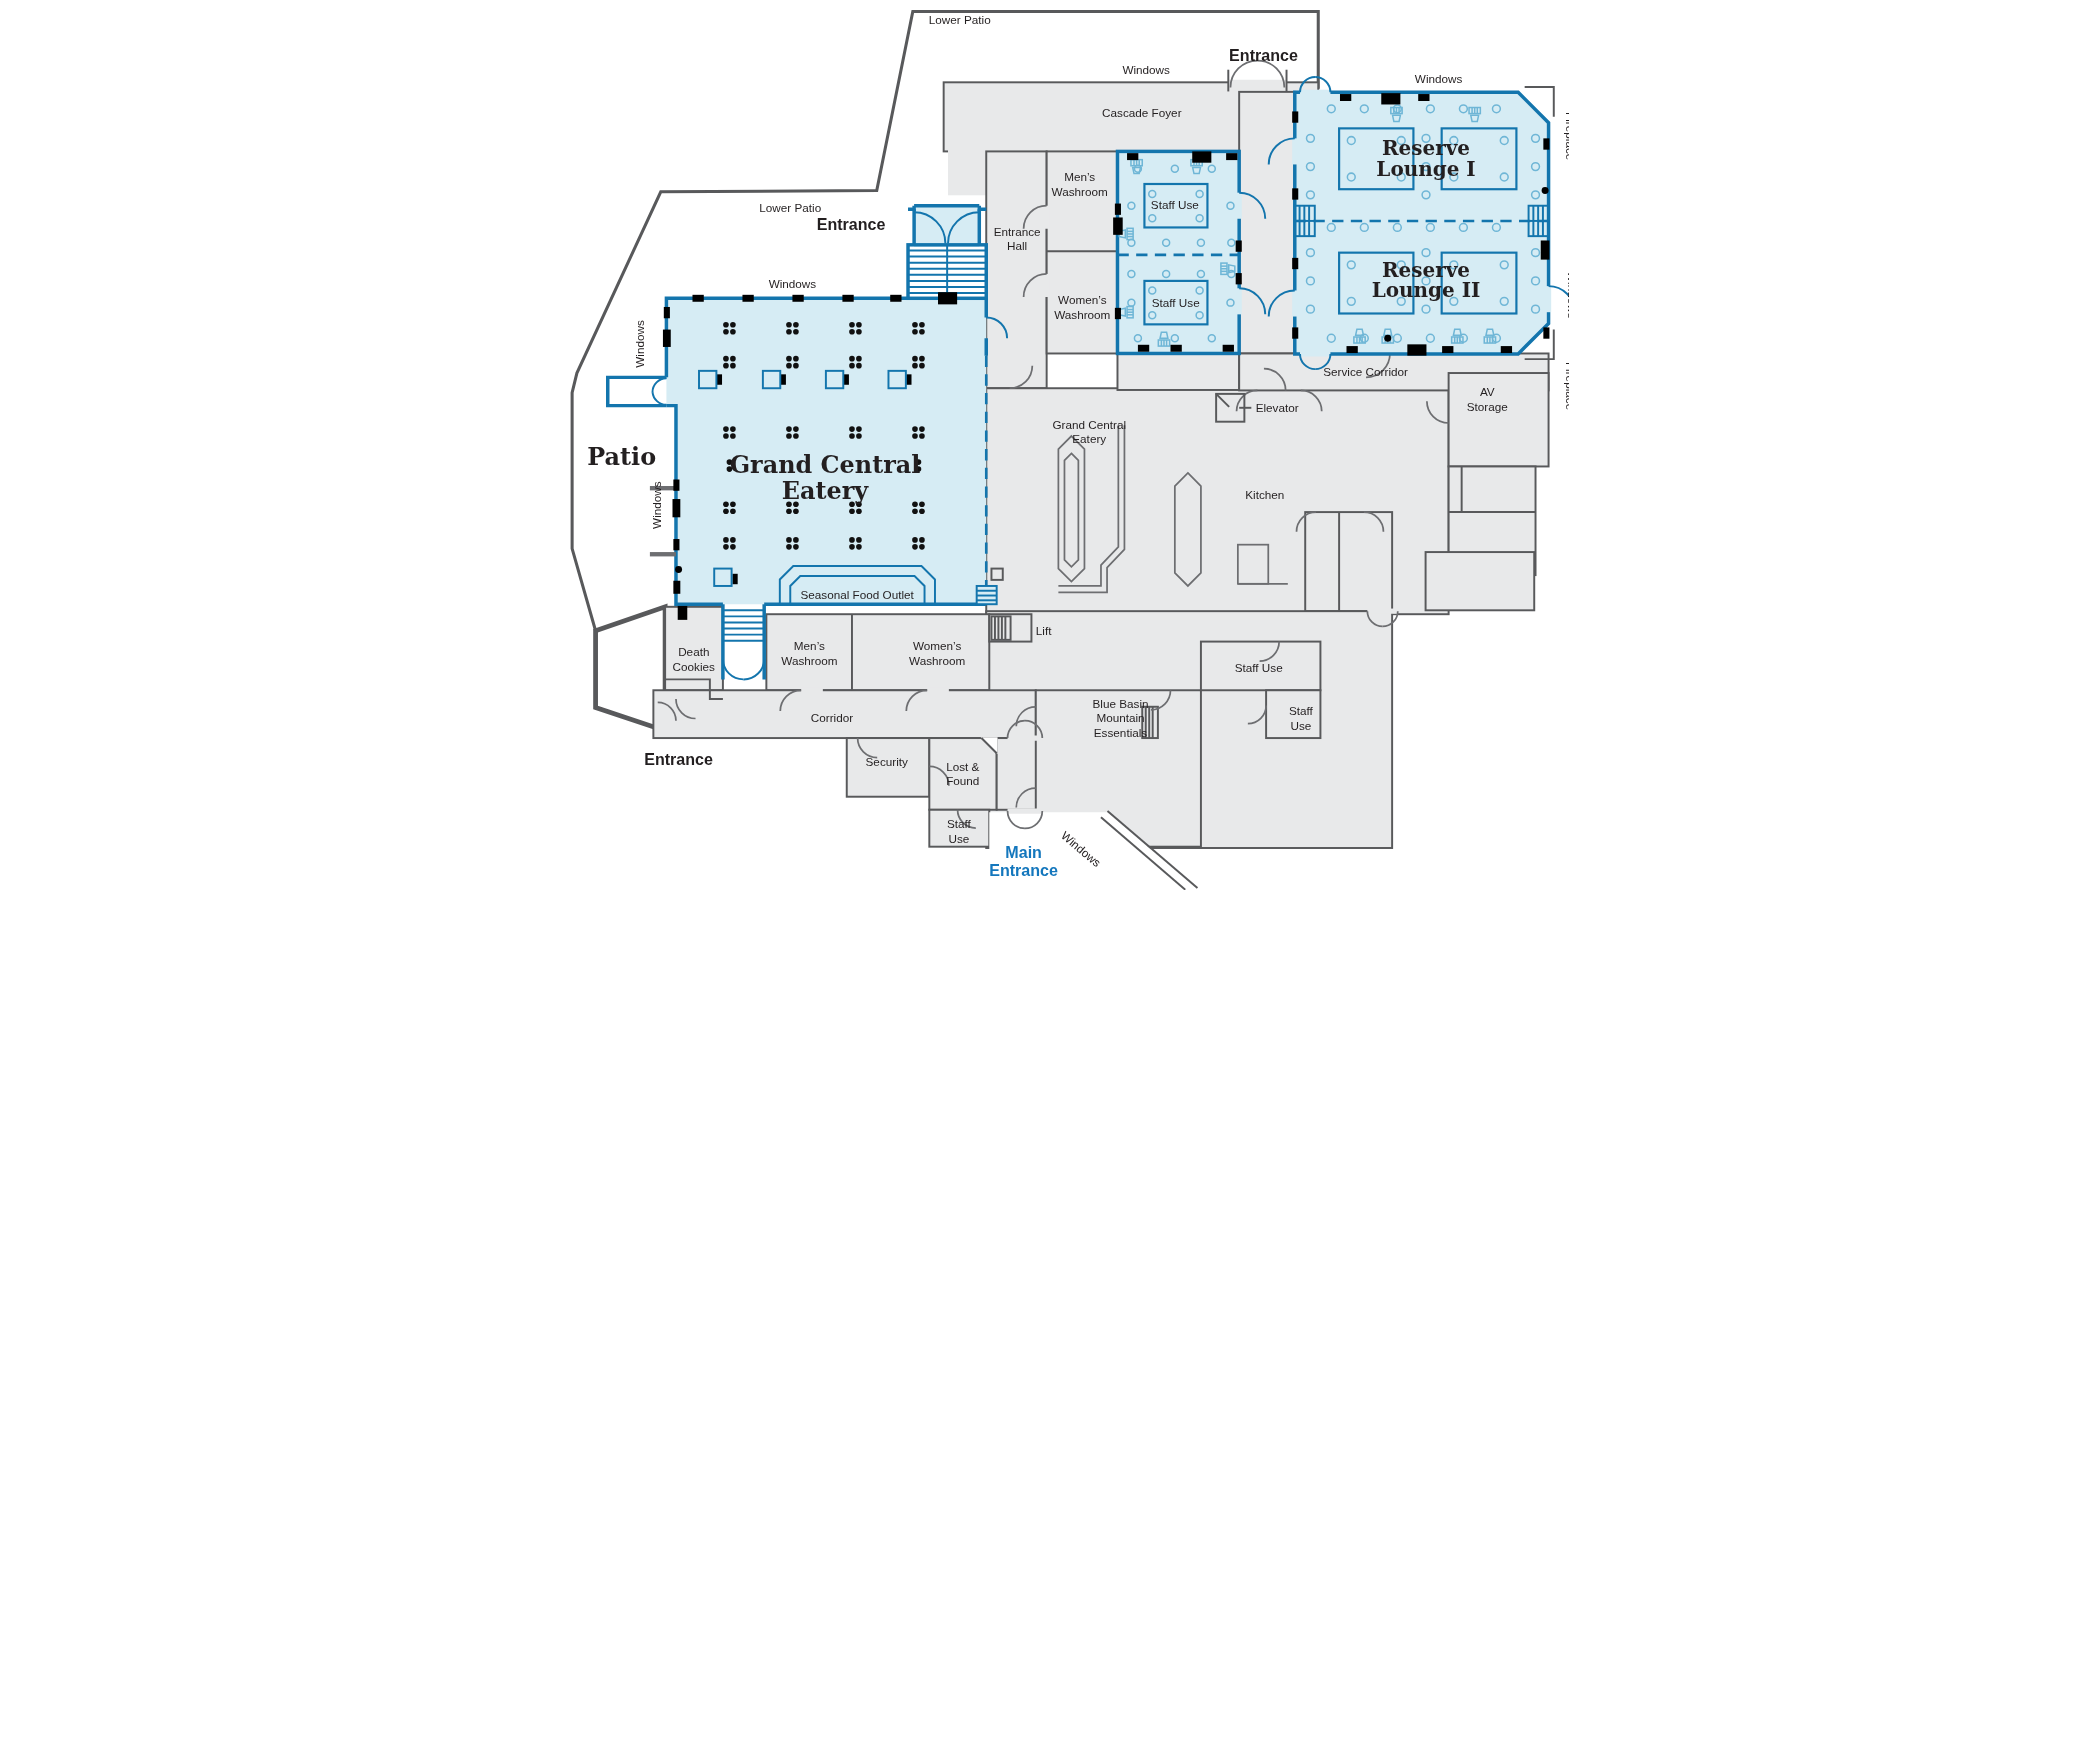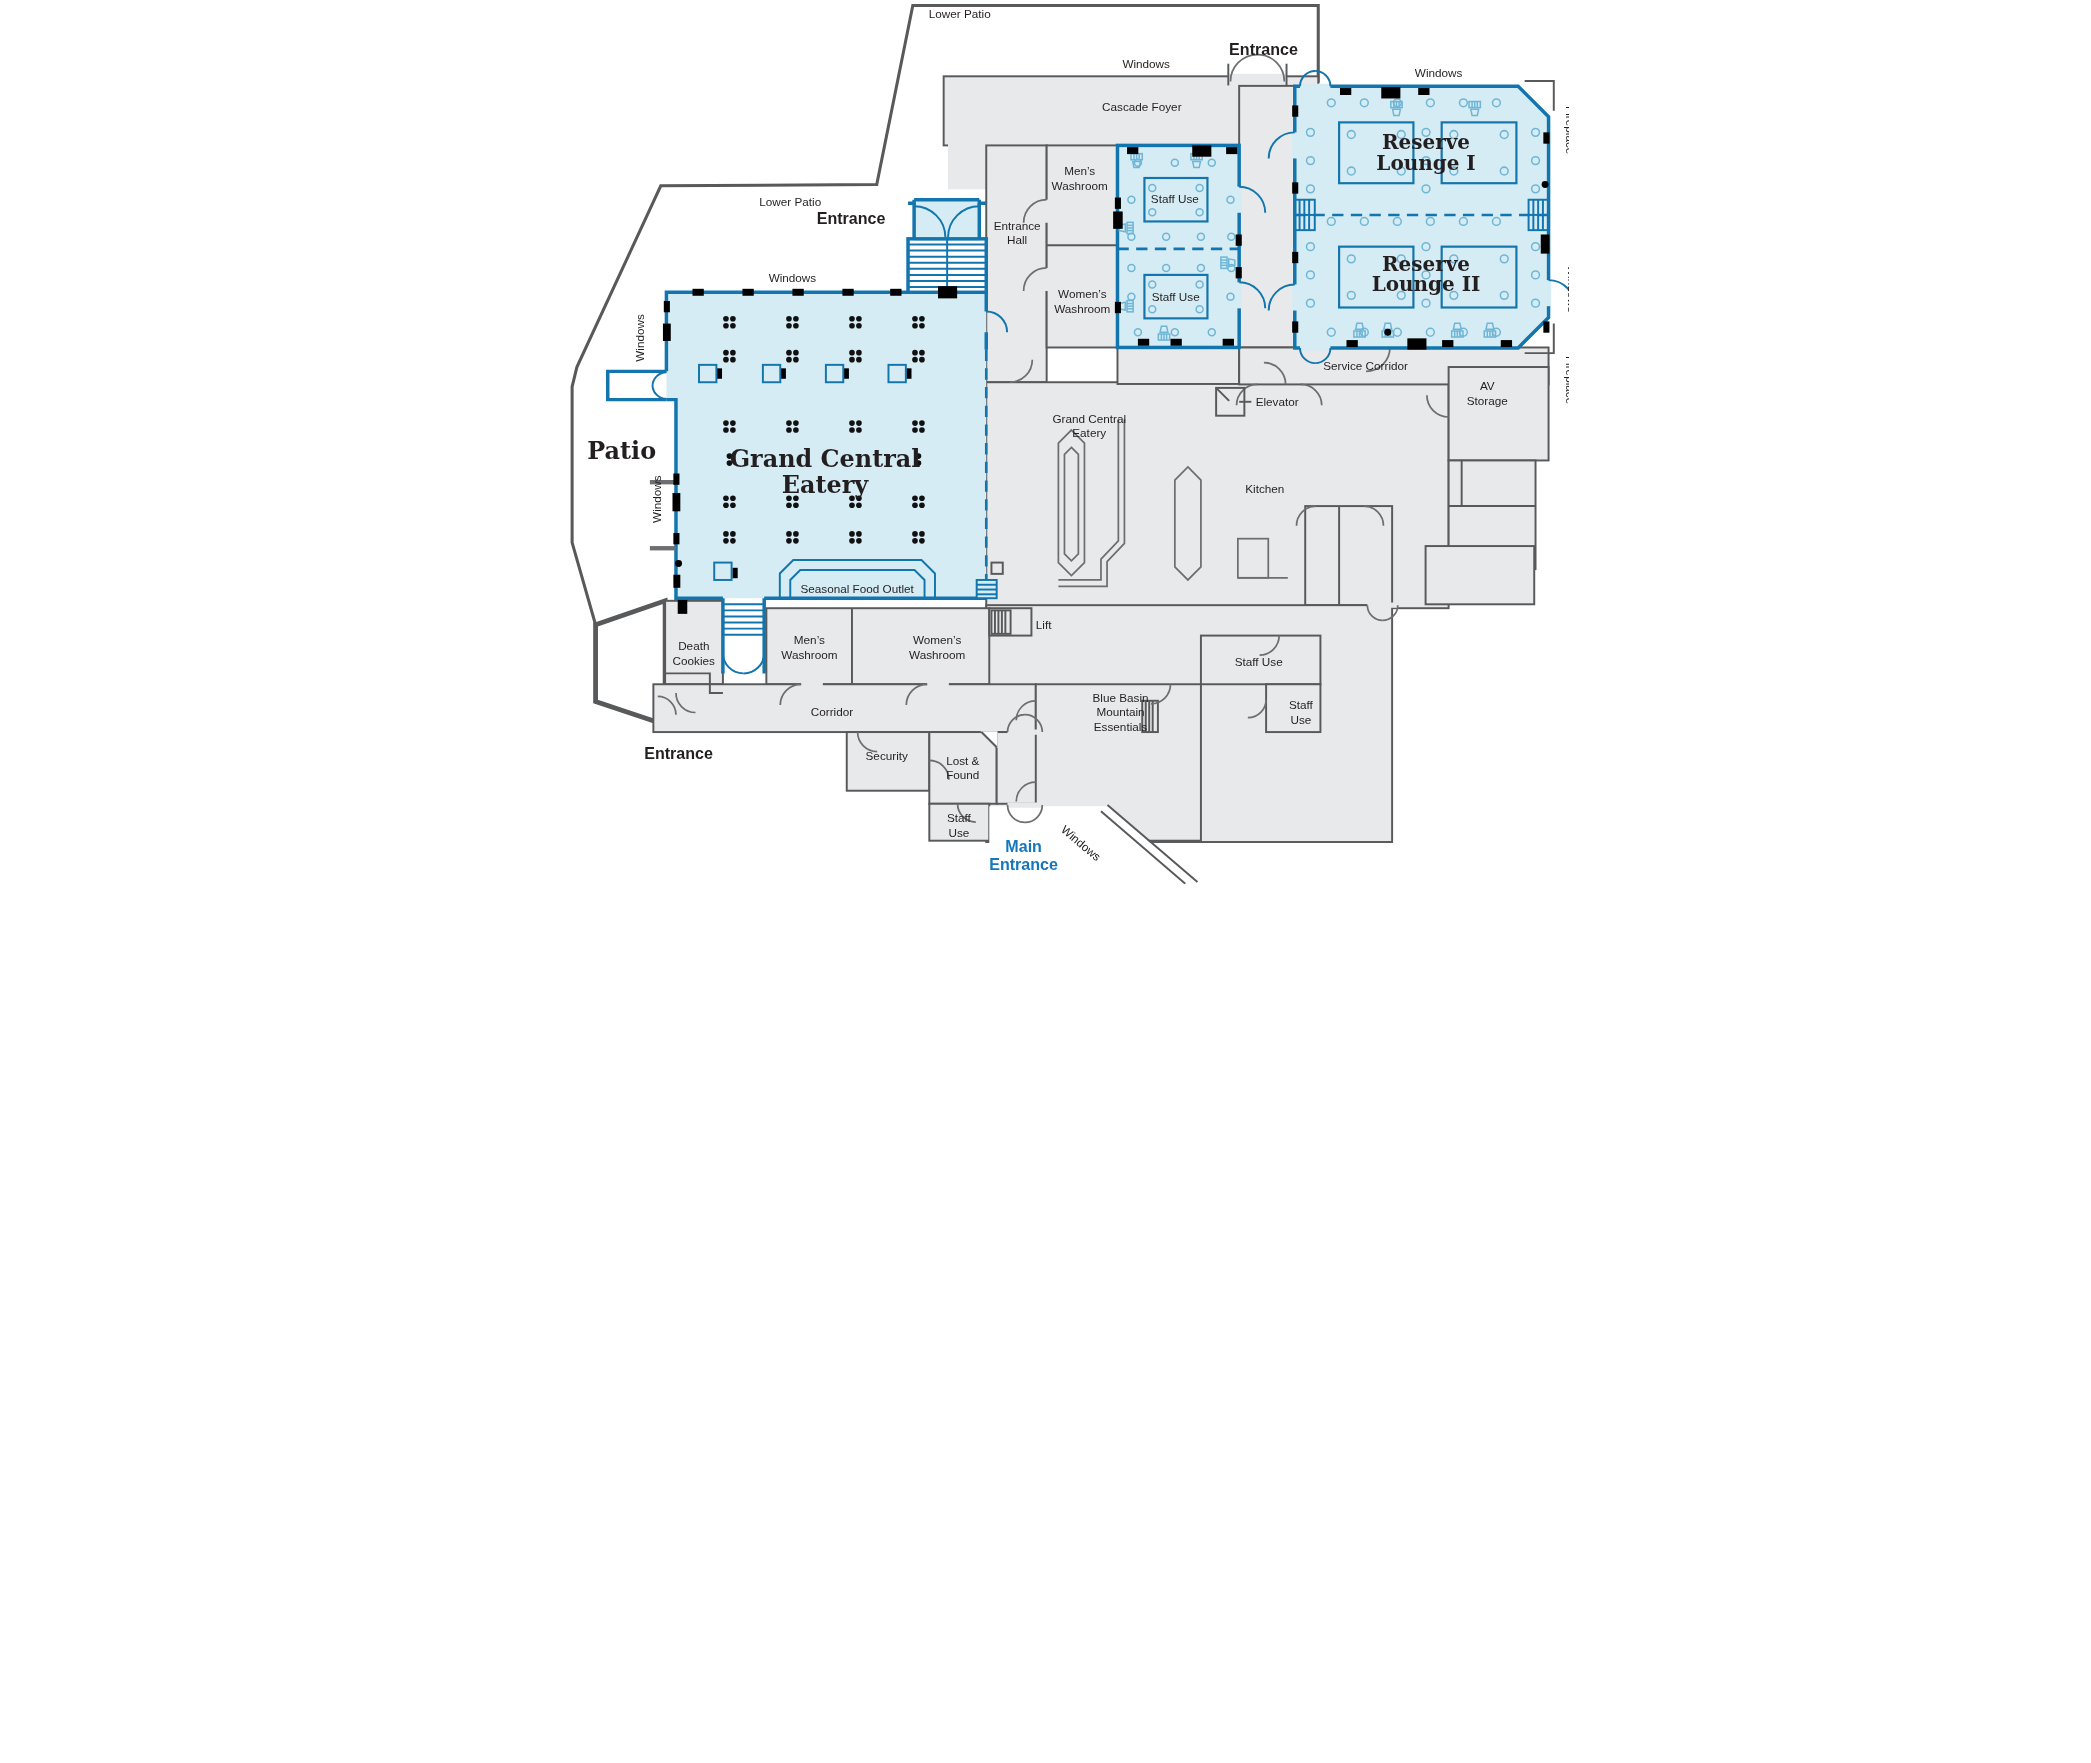--- a/index.html
+++ b/index.html
@@ -1,16 +1,16 @@
 <!DOCTYPE html>
 <html style="font-size:14px"><head>
 <meta charset="utf-8">
 <style>
   html,body{margin:0;padding:0;background:#ffffff;font-family:"Liberation Sans",sans-serif;}
-  .wrap{width:100%;max-width:1046px;margin:2px auto;}
+  .wrap{width:100%;max-width:1046px;margin:8px auto;}
   svg{display:block;width:100%;height:auto;}
   
   .room{fill:#e8e9ea;stroke:#58595b;stroke-width:4.5;}
   .roomNS{fill:#e8e9ea;stroke:none;}
   .wall{stroke:#58595b;stroke-width:4.5;fill:none;}
   .wallthick{stroke:#58595b;stroke-width:11;fill:none;}
   .patioline{stroke:#58595b;stroke-width:7;fill:none;stroke-linejoin:miter;}
   .blueroom{fill:#d6ecf4;stroke:#1375ad;stroke-width:8;}
   .bluewall{stroke:#1375ad;stroke-width:8;fill:none;}
   .bluethin{stroke:#1375ad;stroke-width:4.5;fill:none;}

